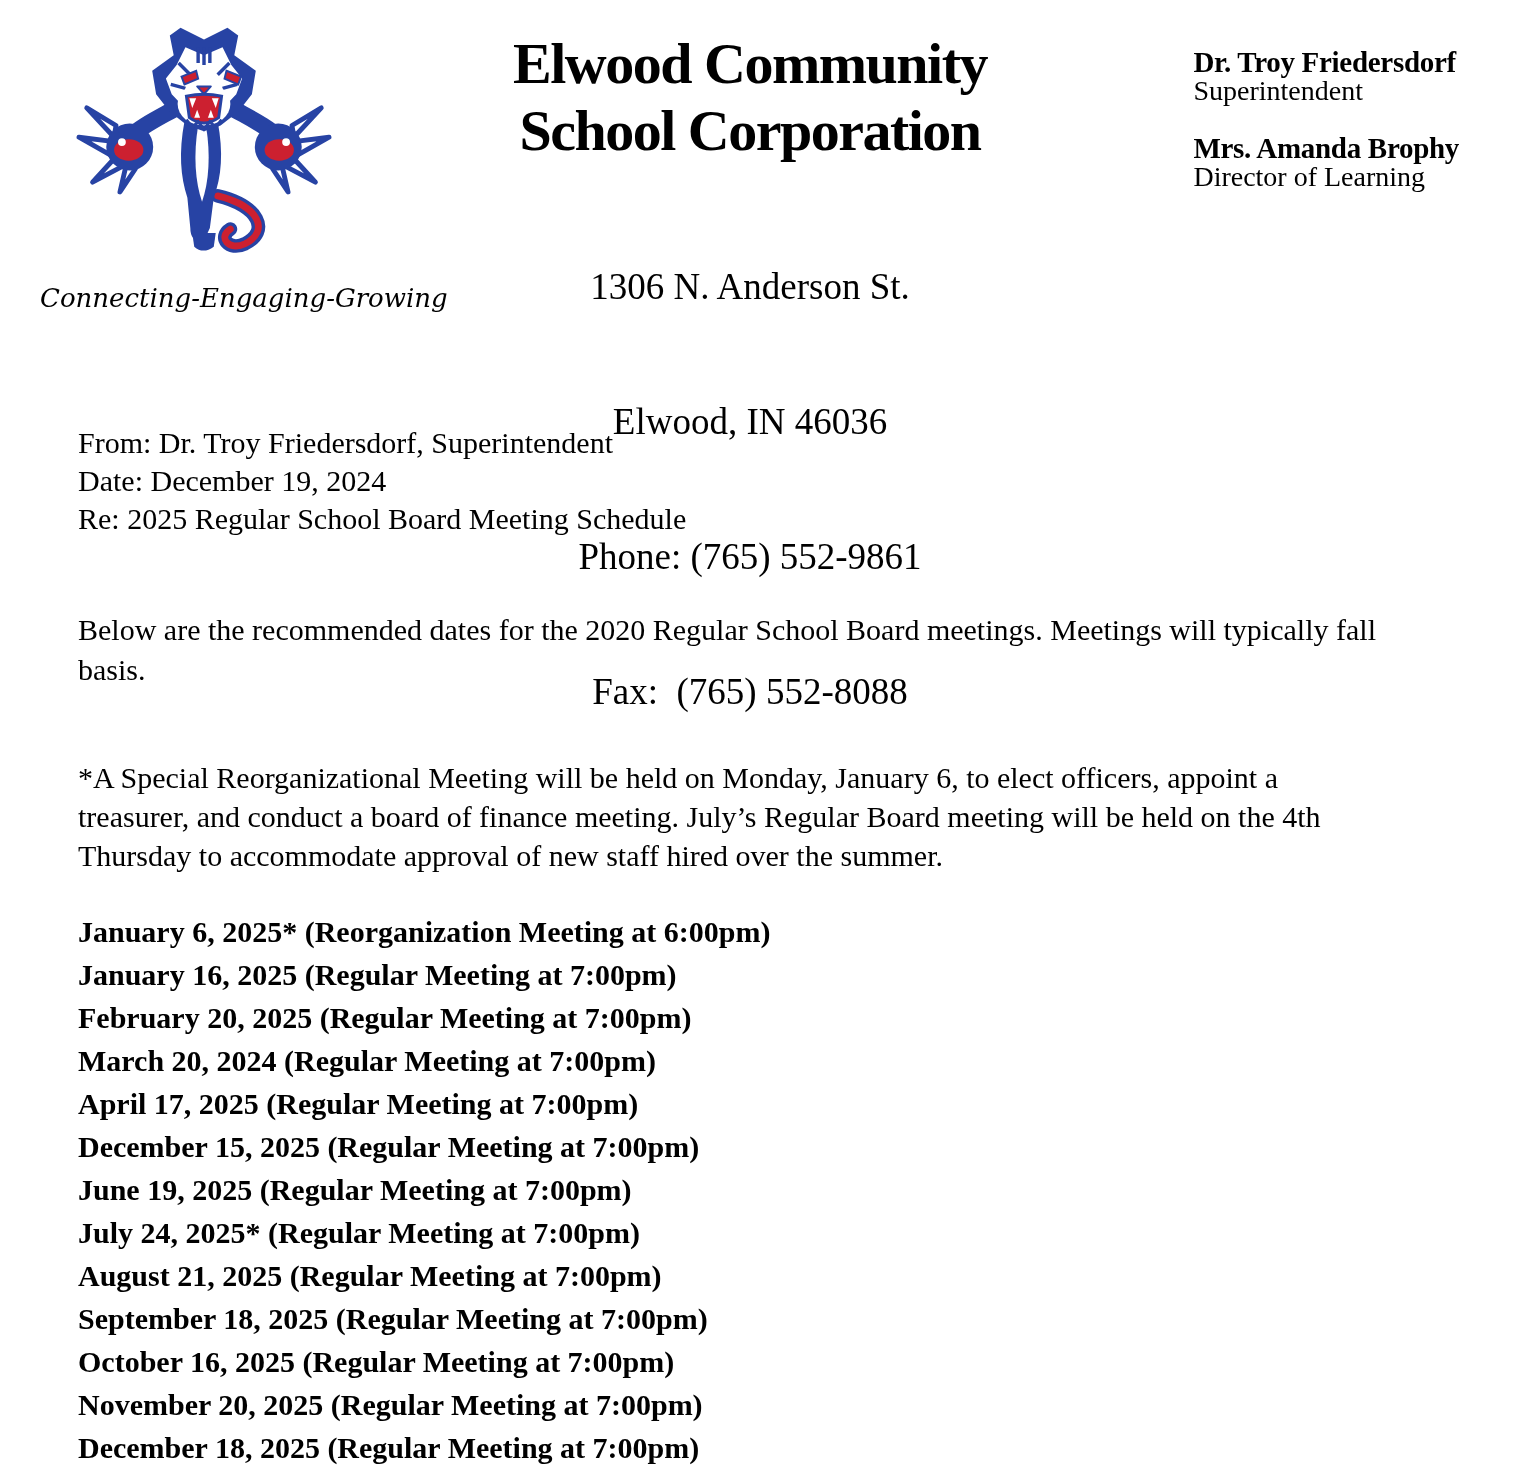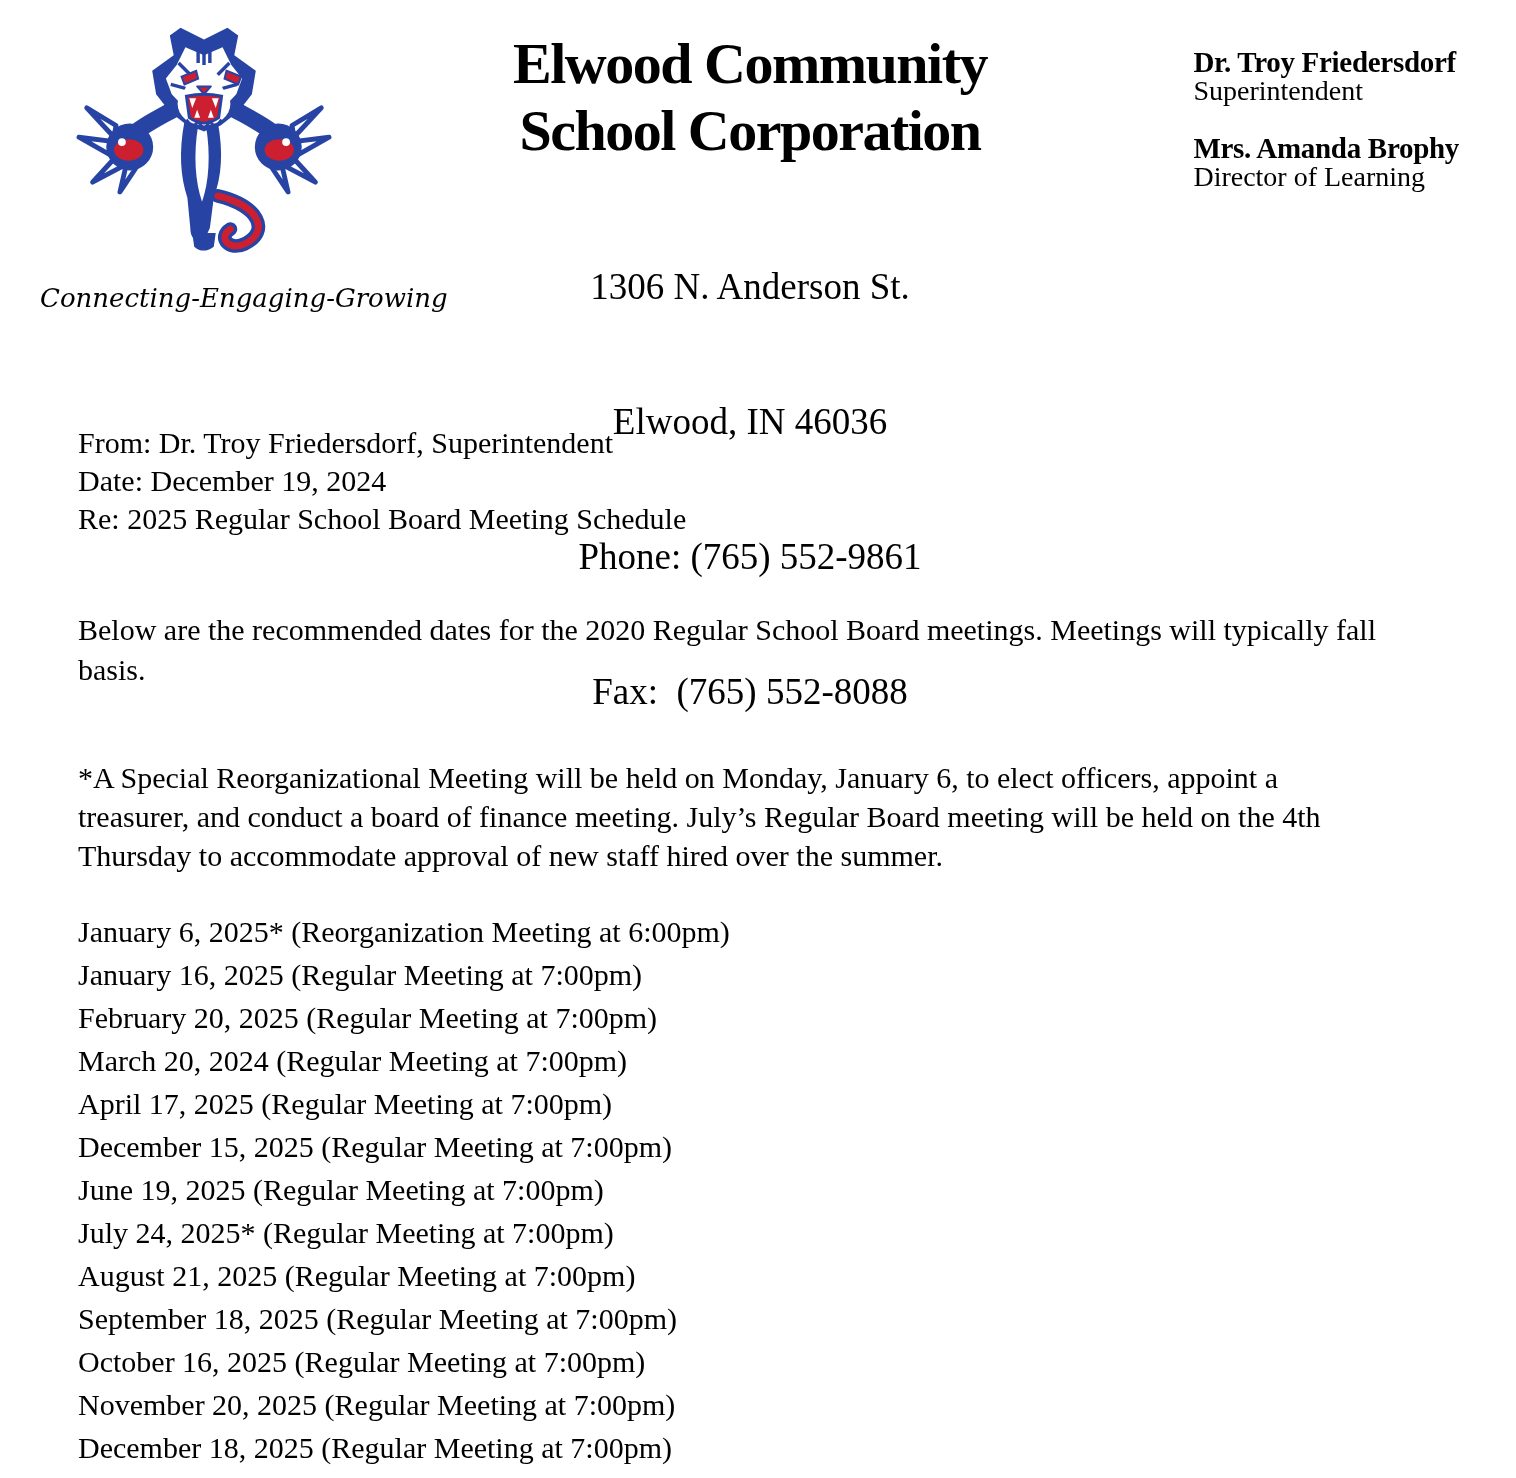--- a/index.html
+++ b/index.html
@@ -100,20 +100,21 @@
     line-height: 39px;
     white-space: nowrap;
   }
   .schedule-list {
     position: absolute;
     left: 78px;
     top: 910px;
     font-size: 30px;
     line-height: 43px;
     white-space: nowrap;
+    font-weight: bold;
   }
 </style>
 </head>
 <body>
 
 <div class="page">
 
   <div class="logo-wrap">
     <svg viewBox="0 0 264 244" xmlns="http://www.w3.org/2000/svg">
 

